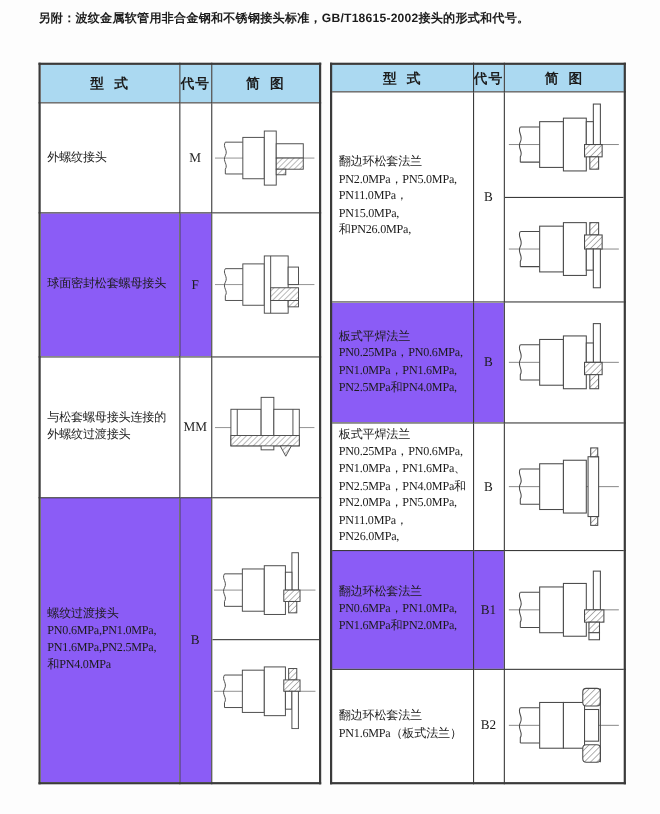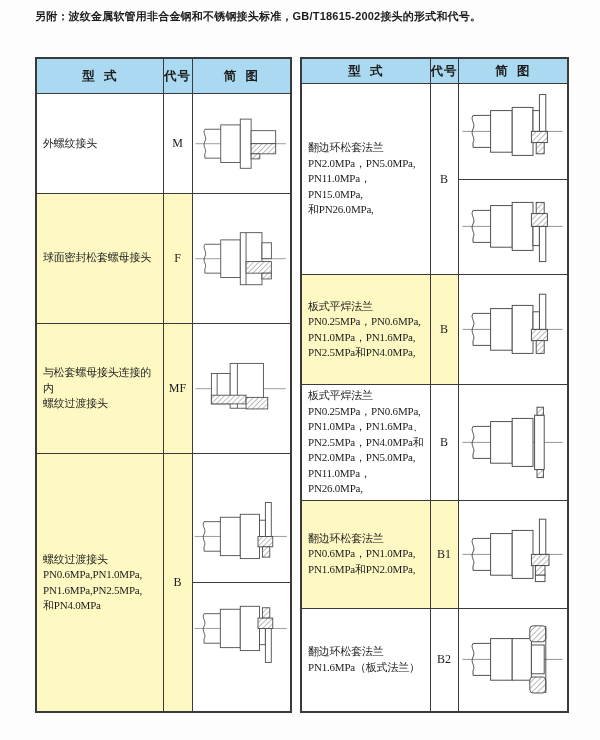--- a/index.html
+++ b/index.html
@@ -17,21 +17,21 @@
   td { border:1px solid #3a3a3a; padding:0; overflow:hidden; }
   .th td {
     background:#abd9f1; text-align:center; font-weight:bold;
     font-size:12.5px; height:24px; white-space:pre; letter-spacing:1px;
   }
   .type {
     font-size:11px; letter-spacing:-0.2px; line-height:15.5px;
     padding:3px 4px 3px 6px; white-space:pre-line; vertical-align:middle;margin-left:16px;
   }
   .code { text-align:center; font-size:12px; vertical-align:middle; }
-  .hl { background:#fef9c3; }
+  .hl { background:#8b5cf6; }
   .diag { vertical-align:middle; text-align:center; background:#fff; }
   .diag svg { display:block; margin:0 auto; }
   .split { padding:0; }
   .split .sub { display:flex; align-items:center; justify-content:center; }
   .split .sub + .sub { border-top:1px solid #3a3a3a; }
   .sub-l { height:91px; }
   .sub-r { height:94px; }
 </style>
 </head>
 <body>
@@ -99,39 +99,40 @@
             <rect x="64" y="12" width="30" height="72" fill="#fff"></rect>
             <line x1="72" y1="12" x2="72" y2="84"></line>
             <rect x="94" y="26" width="13" height="22" fill="#fff"></rect>
             <rect x="72" y="52" width="35" height="16" fill="url(#hatch)"></rect>
             <rect x="94" y="68" width="13" height="8" fill="url(#hatch)"></rect>
           </g>
         </svg>
       </td>
     </tr>
 
-
-    <tr style="height:93px">
-      <td class="type hl">与松套螺母接头连接的内
-螺纹过渡接头</td>
-      <td class="code hl">MF</td>
+    <tr style="height:91px">
+      <td class="type">与松套螺母接头连接的
+外螺纹过渡接头</td>
+      <td class="code">MM</td>
       <td class="diag">
         <svg width="94" viewBox="0 0 130 96">
           <use href="#cline"></use>
           <g stroke="#4a4a4a" stroke-width="1.2" fill="none">
-            <rect x="24" y="27" width="26" height="42" fill="#fff"></rect>
-            <line x1="32" y1="27" x2="32" y2="69"></line>
-            <rect x="50" y="13" width="46" height="62" fill="#fff"></rect>
-            <line x1="60" y1="13" x2="60" y2="75"></line>
-            <rect x="24" y="57" width="48" height="12" fill="url(#hatch)"></rect>
-            <rect x="72" y="60" width="30" height="16" fill="url(#hatch)"></rect>
-          </g>
-        </svg>
-      </td>
-    </tr>
+            <rect x="22" y="25" width="38" height="46" fill="#fff"></rect>
+            <line x1="30" y1="25" x2="30" y2="71"></line>
+            <rect x="60" y="10" width="16" height="66" fill="#fff"></rect>
+            <rect x="76" y="25" width="32" height="46" fill="#fff"></rect>
+            <line x1="100" y1="25" x2="100" y2="71"></line>
+            <rect x="22" y="58" width="86" height="13" fill="url(#hatch)"></rect>
+            <polygon points="84,71 98,71 91,84" fill="url(#hatch)"></polygon>
+          </g>
+        </svg>
+      </td>
+    </tr>
+
 
 
     <tr style="height:184px">
       <td class="type hl">螺纹过渡接头
 PN0.6MPa,PN1.0MPa,
 PN1.6MPa,PN2.5MPa,
 和PN4.0MPa</td>
       <td class="code hl">B</td>
       <td class="diag split">
         <div class="sub sub-l">

